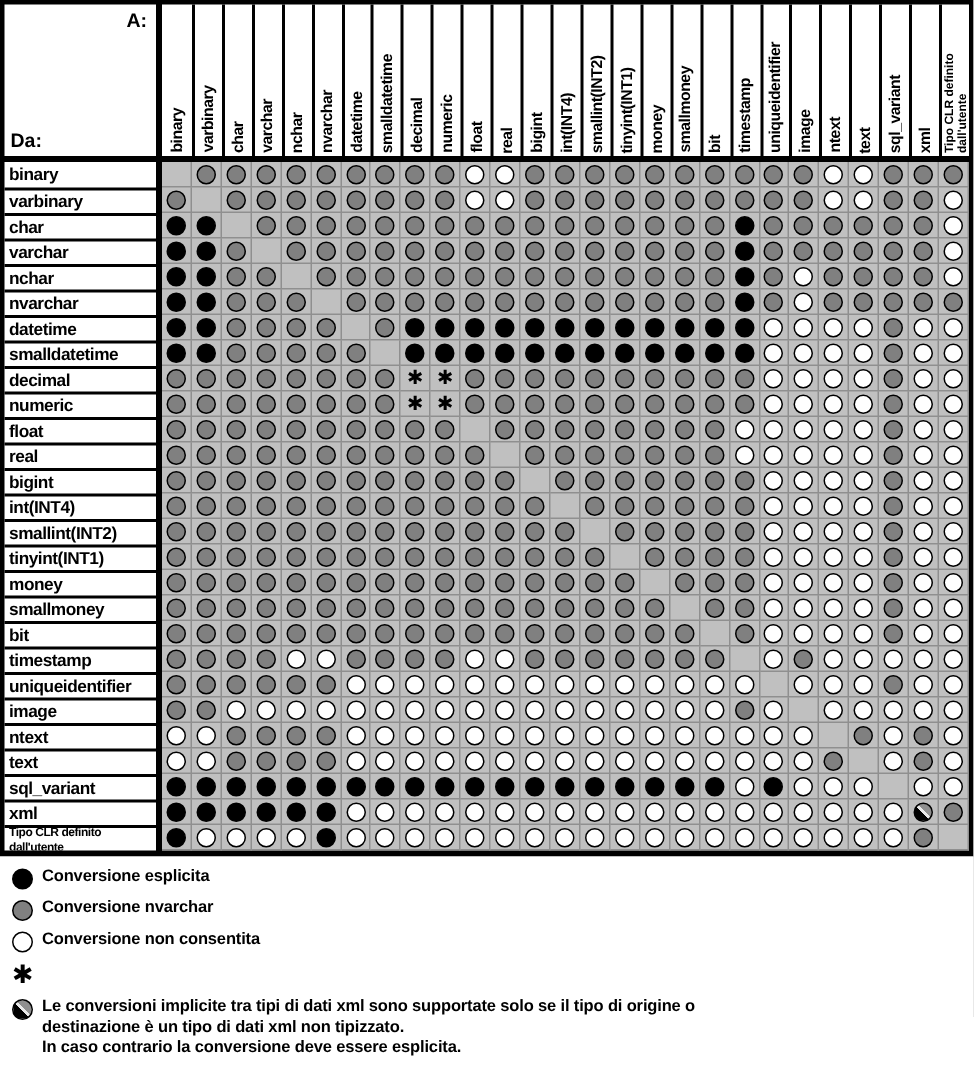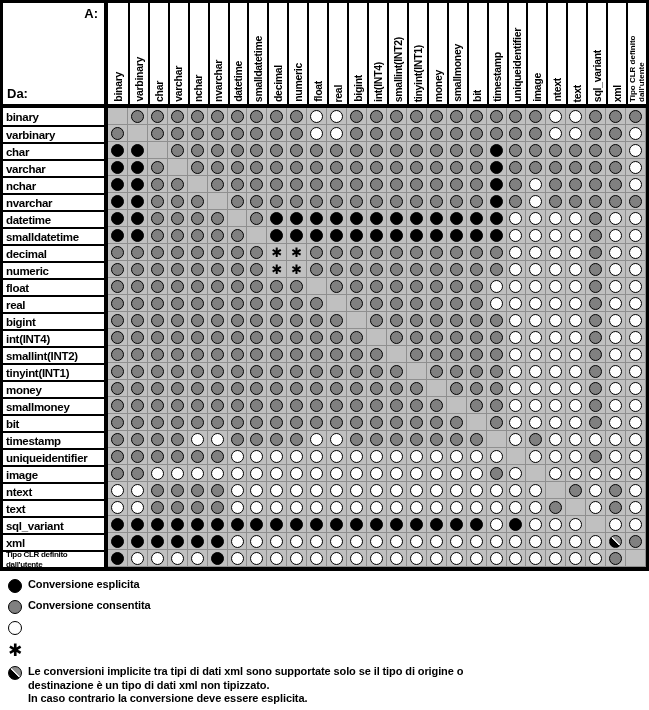--- a/index.html
+++ b/index.html
@@ -2310,26 +2310,27 @@
     <div class="li">
       <div class="sym">
         <div class="c c-E"></div>
       </div>
       <div class="txt">Conversione esplicita</div>
     </div>
     <div class="li">
       <div class="sym">
         <div class="c c-I"></div>
       </div>
-      <div class="txt">Conversione consentita</div>
+      <div class="txt">Conversione nvarchar</div>
     </div>
     <div class="li">
       <div class="sym">
         <div class="c c-N"></div>
       </div>
+      <div class="txt">Conversione non consentita</div>
     </div>
     <div class="li">
       <div class="sym">
         <span class="ast">✱</span>
       </div>
     </div>
     <div class="li">
       <div class="sym">
         <div class="c c-X"></div>
       </div>

